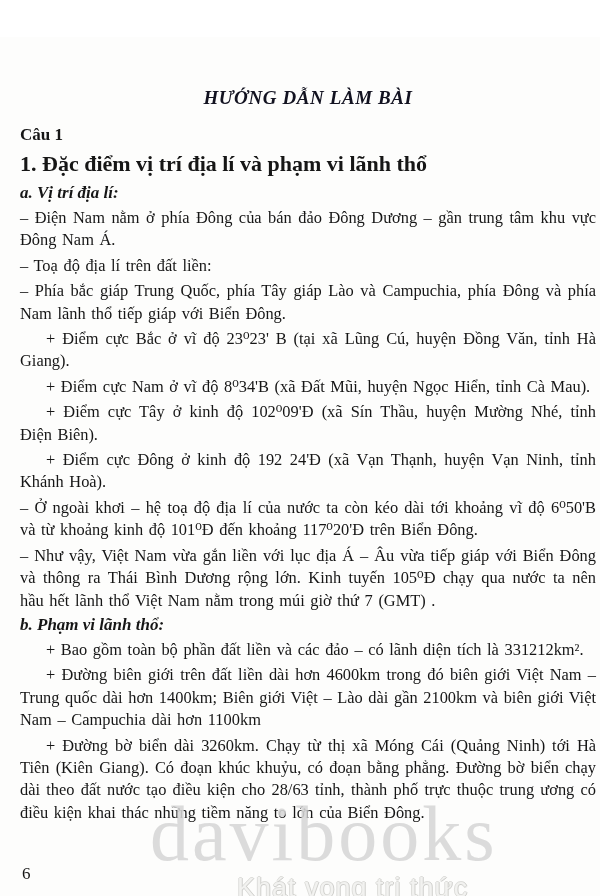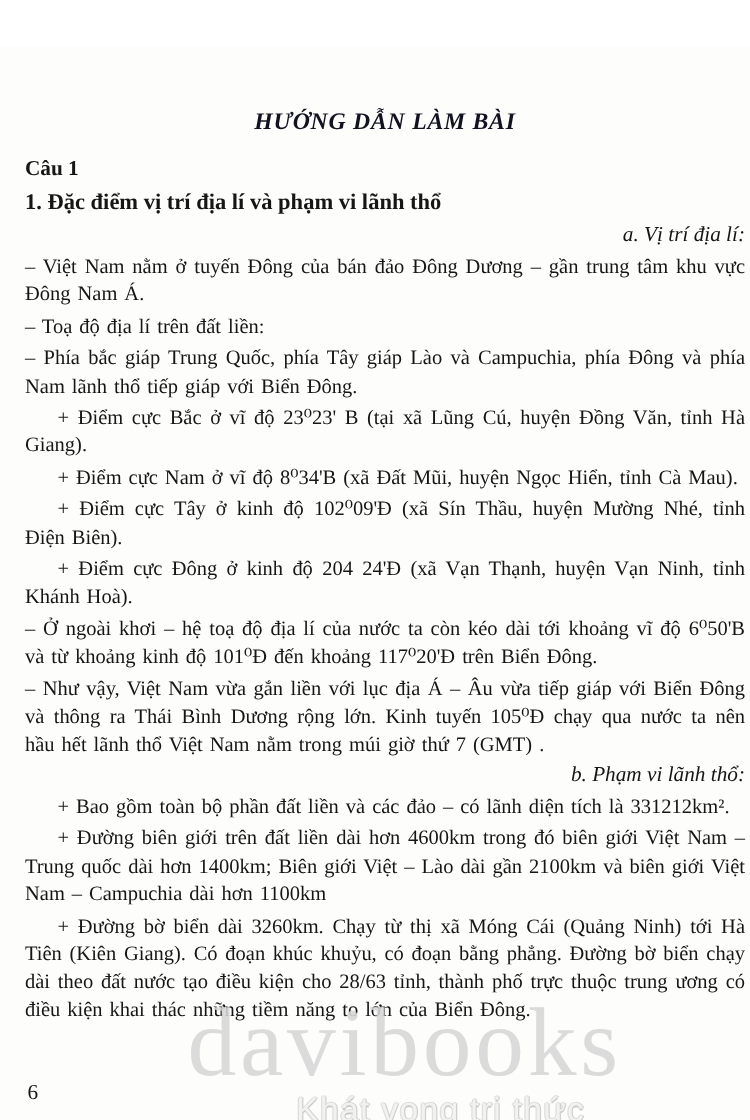--- a/index.html
+++ b/index.html
@@ -27,29 +27,28 @@
     margin-bottom: 16px;
     color: #121220;
   }
   .cau {
     font-weight: bold;
     font-size: 17px;
     margin: 0 0 6px 0;
   }
   .h1 {
     font-weight: bold;
-    font-size: 18px;
+    font-size: 22px;
     margin: 0 0 6px 0;
   }
   .hsub {
-    font-weight: normal;
+    font-weight: bold;
     font-style: italic;
     font-size: 17px;
     margin: 2px 0 4px 0;
-    text-align: right;
   }
   p.para {
     font-size: 16.4px;
     line-height: 22.4px;
     text-align: justify;
     margin: 0 0 3px 0;
     word-spacing: 1.5px;
   }
   p.plus { text-indent: 26px; }
   p.dash { text-indent: 0; }
@@ -91,27 +90,27 @@
 <div class="page">
 
   <div class="title">HƯỚNG DẪN LÀM BÀI</div>
 
   <div class="cau">Câu 1</div>
 
   <div class="h1">1. Đặc điểm vị trí địa lí và phạm vi lãnh thổ</div>
 
   <div class="hsub">a. Vị trí địa lí:</div>
 
-  <p class="para dash">– Việt Nam nằm ở tuyến Đông của bán đảo Đông Dương – gần trung tâm khu vực Đông Nam Á.</p>
+  <p class="para dash">– Điện Nam nằm ở phía Đông của bán đảo Đông Dương – gần trung tâm khu vực Đông Nam Á.</p>
   <p class="para dash">– Toạ độ địa lí trên đất liền:</p>
   <p class="para dash">– Phía bắc giáp Trung Quốc, phía Tây giáp Lào và Campuchia, phía Đông và phía Nam lãnh thổ tiếp giáp với Biển Đông.</p>
   <p class="para plus">+ Điểm cực Bắc ở vĩ độ 23⁰23' B (tại xã Lũng Cú, huyện Đồng Văn, tỉnh Hà Giang).</p>
   <p class="para plus">+ Điểm cực Nam ở vĩ độ 8⁰34'B (xã Đất Mũi, huyện Ngọc Hiển, tỉnh Cà Mau).</p>
   <p class="para plus">+ Điểm cực Tây ở kinh độ 102⁰09'Đ (xã Sín Thầu, huyện Mường Nhé, tỉnh Điện Biên).</p>
-  <p class="para plus">+ Điểm cực Đông ở kinh độ 204 24'Đ (xã Vạn Thạnh, huyện Vạn Ninh, tỉnh Khánh Hoà).</p>
+  <p class="para plus">+ Điểm cực Đông ở kinh độ 192 24'Đ (xã Vạn Thạnh, huyện Vạn Ninh, tỉnh Khánh Hoà).</p>
   <p class="para dash">– Ở ngoài khơi – hệ toạ độ địa lí của nước ta còn kéo dài tới khoảng vĩ độ 6⁰50'B và từ khoảng kinh độ 101⁰Đ đến khoảng 117⁰20'Đ trên Biển Đông.</p>
   <p class="para dash">– Như vậy, Việt Nam vừa gắn liền với lục địa Á – Âu vừa tiếp giáp với Biển Đông và thông ra Thái Bình Dương rộng lớn. Kinh tuyến 105⁰Đ chạy qua nước ta nên hầu hết lãnh thổ Việt Nam nằm trong múi giờ thứ 7 (GMT) .</p>
 
   <div class="hsub">b. Phạm vi lãnh thổ:</div>
 
   <p class="para plus">+ Bao gồm toàn bộ phần đất liền và các đảo – có lãnh diện tích là 331212km².</p>
   <p class="para plus">+ Đường biên giới trên đất liền dài hơn 4600km trong đó biên giới Việt Nam – Trung quốc dài hơn 1400km; Biên giới Việt – Lào dài gần 2100km và biên giới Việt Nam – Campuchia dài hơn 1100km</p>
   <p class="para plus">+ Đường bờ biển dài 3260km. Chạy từ thị xã Móng Cái (Quảng Ninh) tới Hà Tiên (Kiên Giang). Có đoạn khúc khuỷu, có đoạn bằng phẳng. Đường bờ biển chạy dài theo đất nước tạo điều kiện cho 28/63 tỉnh, thành phố trực thuộc trung ương có điều kiện khai thác những tiềm năng to lớn của Biển Đông.</p>
 
   <div class="page-number">6</div>

